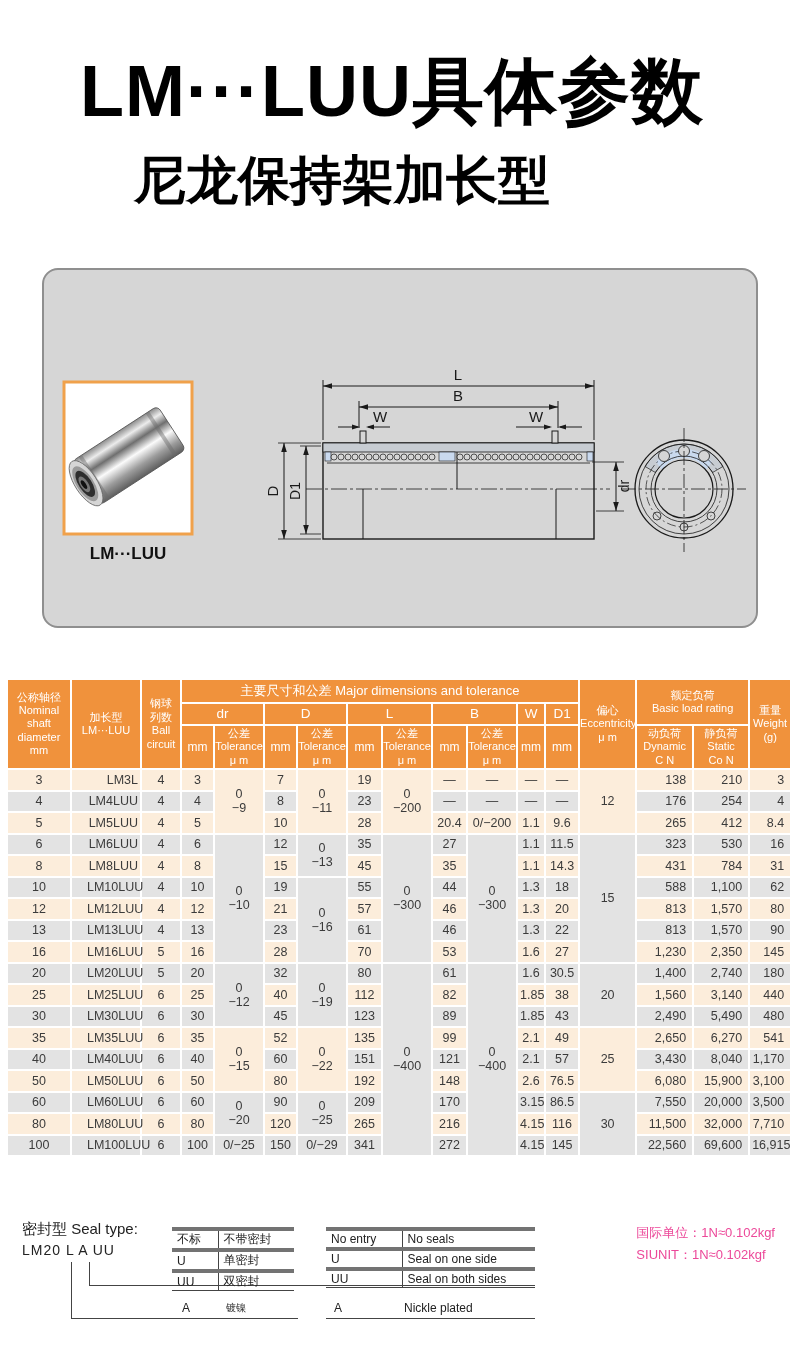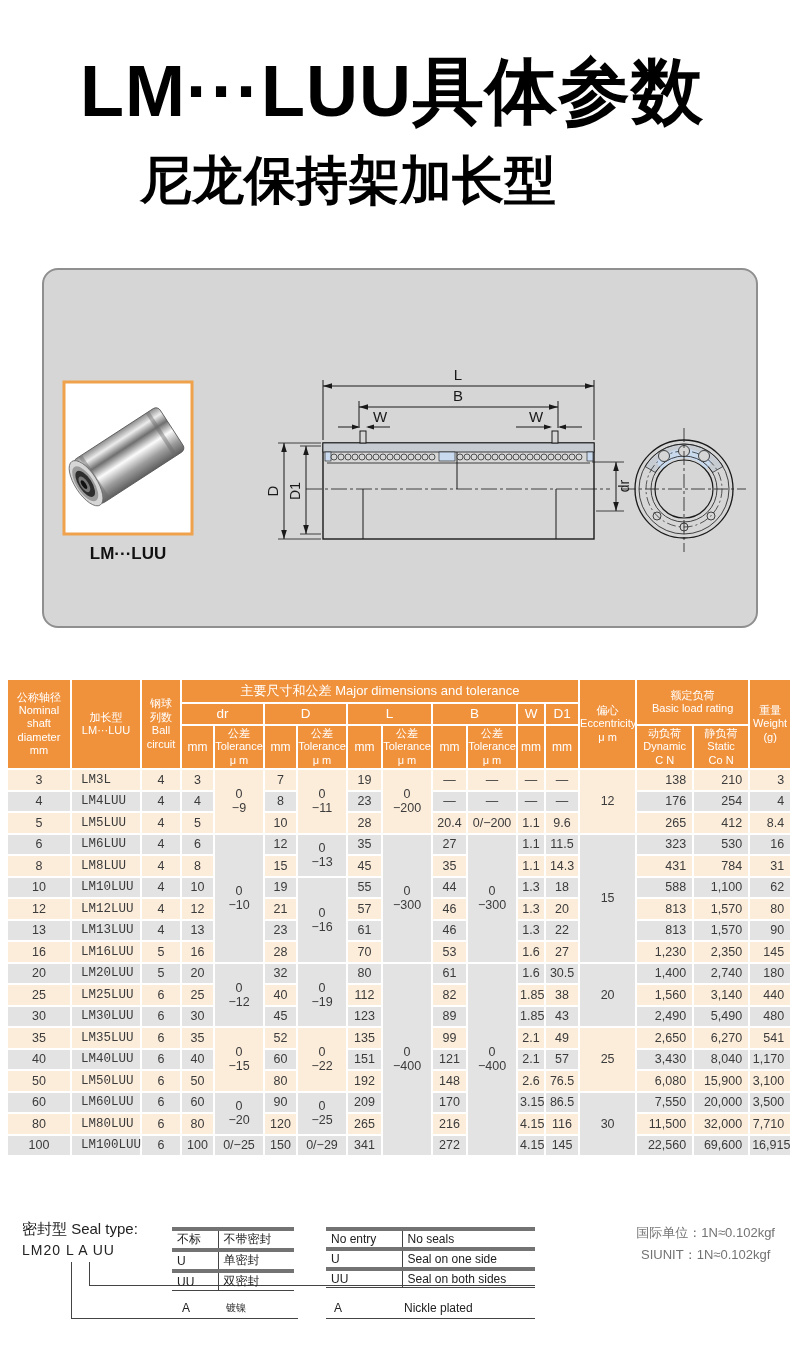--- a/index.html
+++ b/index.html
@@ -2,21 +2,21 @@
 <html><head>
 <meta charset="utf-8">
 <style>
   html,body{margin:0;padding:0;}
   body{width:800px;height:1370px;background:#ffffff;position:relative;overflow:hidden;
        font-family:"Liberation Sans","DejaVu Sans",sans-serif;color:#1a1a1a;}
 
   
   .title{position:absolute;top:44px;left:0;width:784px;text-align:center;
          font-size:72px;font-weight:bold;letter-spacing:1px;color:#000;}
-  .subtitle{position:absolute;top:146px;left:14px;width:668px;text-align:center;
+  .subtitle{position:absolute;top:146px;left:8px;width:668px;text-align:center;
             font-size:52px;font-weight:bold;color:#000;}
 
   
   .panel{position:absolute;left:42px;top:268px;width:712px;height:356px;
          background:#d6d6d6;border:2px solid #8f8f8f;border-radius:16px;}
   .panel svg{position:absolute;left:0;top:0;}
 
   
   table.spec{position:absolute;left:6px;top:678px;width:780px;
              border-collapse:separate;border-spacing:2px;table-layout:fixed;}
@@ -24,34 +24,34 @@
                 font-size:11px;line-height:1.22;text-align:center;vertical-align:middle;
                 white-space:pre-line;padding:1px 0;}
   table.spec th.major{font-size:13px;height:20px;}
   table.spec th.dim{font-size:13.5px;height:18px;}
   table.spec th.unit{font-size:12px;}
   table.spec td{font-size:12.5px;color:#3b3b3b;text-align:center;vertical-align:middle;
                 height:19.5px;line-height:1.12;padding:0 2px;white-space:pre-line;}
   table.spec tr.ev td{background:#fceddb;}
   table.spec tr.od td{background:#e3e3e3;}
   table.spec td.mg{background:#fceddb;}
-  table.spec td.name{text-align:left;padding-left:9px;font-family:Liberation Mono, monospace;}
+  table.spec td.name{text-align:right;padding-left:15px;}
   table.spec td.r{text-align:right;padding-right:6px;}
 
   
   .ftext{position:absolute;font-size:15px;color:#222;}
   .code{font-size:14px;letter-spacing:1px;}
   .hline{position:absolute;height:1px;background:#444;}
   .vline{position:absolute;width:1px;background:#444;}
   table.ft{position:absolute;border-collapse:collapse;table-layout:fixed;}
   table.ft td{border-top:4px solid #737373;border-bottom:1px solid #444;
               font-size:12px;color:#222;height:16px;padding:0 0 0 5px;vertical-align:middle;}
   table.ft td.c1{border-right:1px solid #444;}
-  .sinote{position:absolute;right:25px;top:1222px;text-align:center;
-          font-size:13px;line-height:22px;color:#737373;}
+  .sinote{position:absolute;right:25px;top:1222px;text-align:left;
+          font-size:13px;line-height:22px;color:#ec4899;}
 </style>
 </head>
 <body>
 
 <div class="title">LM···LUU具体参数</div>
 <div class="subtitle">尼龙保持架加长型</div>
 
 <div class="panel">
 <svg width="712" height="356" viewBox="0 0 712 356">
   <defs>

